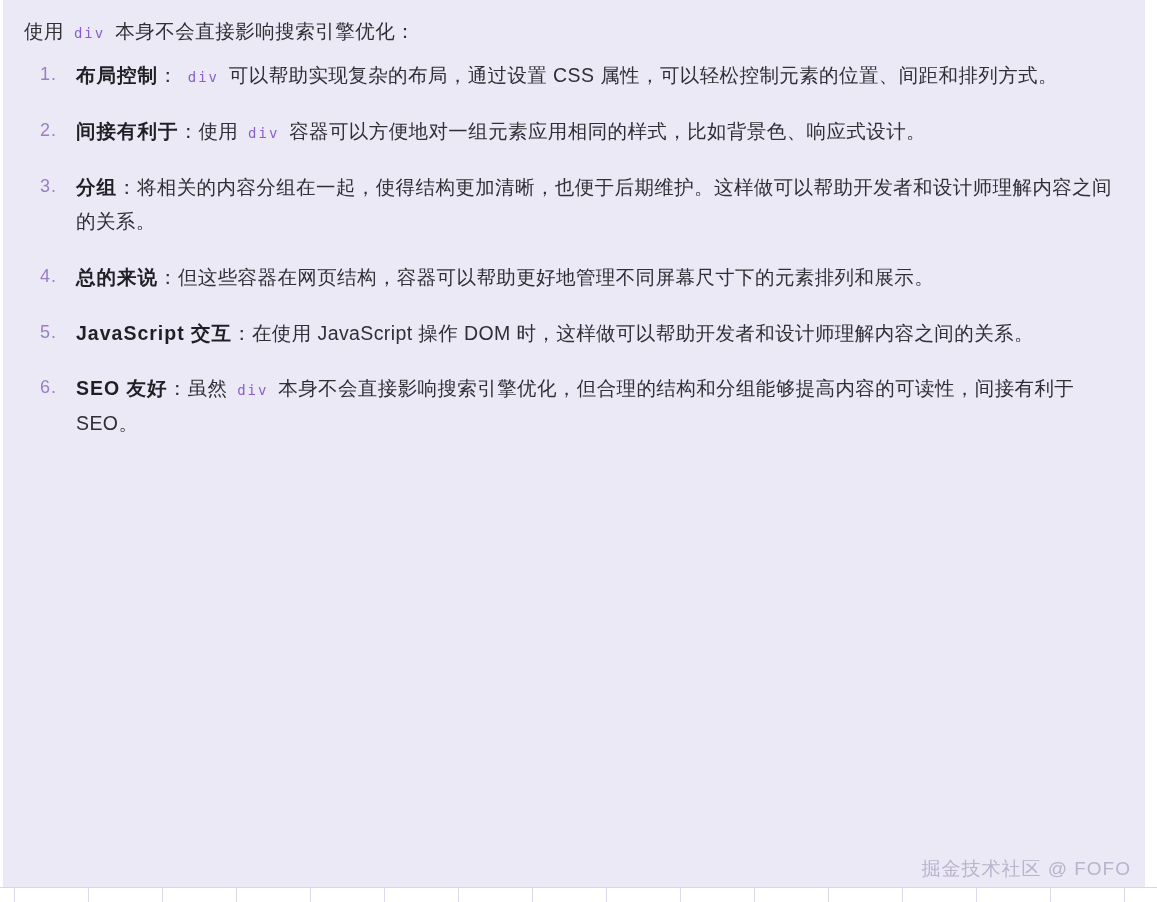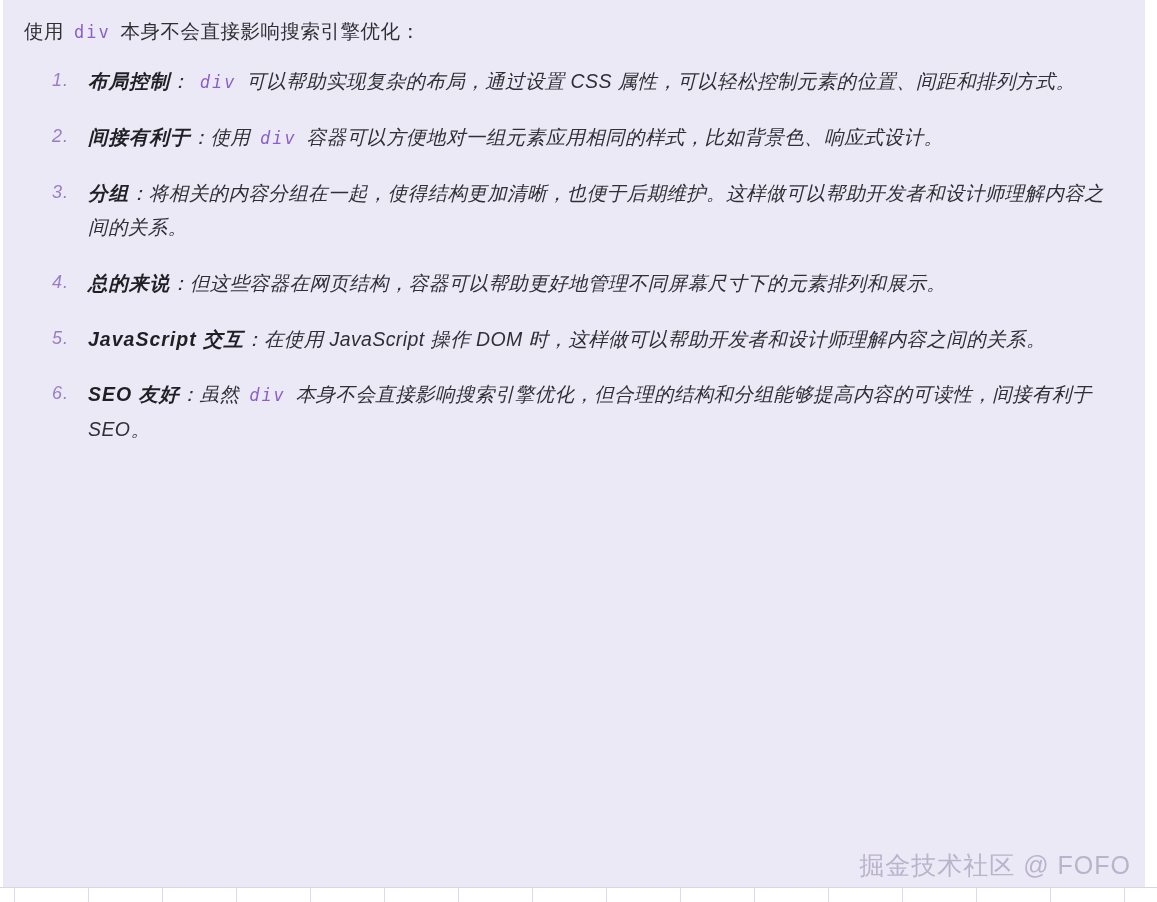--- a/index.html
+++ b/index.html
@@ -27,30 +27,29 @@
   .intro {
     font-size: 19.5px;
     line-height: 1.75;
     color: #2f2f35;
     letter-spacing: 0.5px;
     margin: 0 0 10px 0;
   }
   code.code {
     font-family: "DejaVu Sans Mono", monospace;
     color: #8b5ec9;
-    font-size: 17px;
+    font-size: 14px;
     letter-spacing: 2px;
     padding: 0 4px;
   }
   ol.list {
     list-style: none;
-    margin: 16px;
+    margin: 4px;
     padding: 0;
     counter-reset: item;
-    font-style: italic;
   }
   ol.list > li {
     counter-increment: item;
     position: relative;
     padding-left: 48px;
     font-size: 19.5px;
     line-height: 1.78;
     color: #2f2f35;
     letter-spacing: 0.4px;
     margin-bottom: 21px;
@@ -74,21 +73,21 @@
     line-height: 1.75;
     color: #2f2f35;
     letter-spacing: 0.5px;
     margin: 0;
     padding-left: 4px;
   }
   .watermark {
     position: absolute;
     right: 26px;
     bottom: 20px;
-    font-size: 25px;
+    font-size: 19px;
     color: #b9b3cc;
     letter-spacing: 1px;
     font-family: "Liberation Sans", sans-serif;
     white-space: nowrap;
   }
   .bottom-strip {
     position: absolute;
     left: 0;
     bottom: 0;
     width: 1157px;

